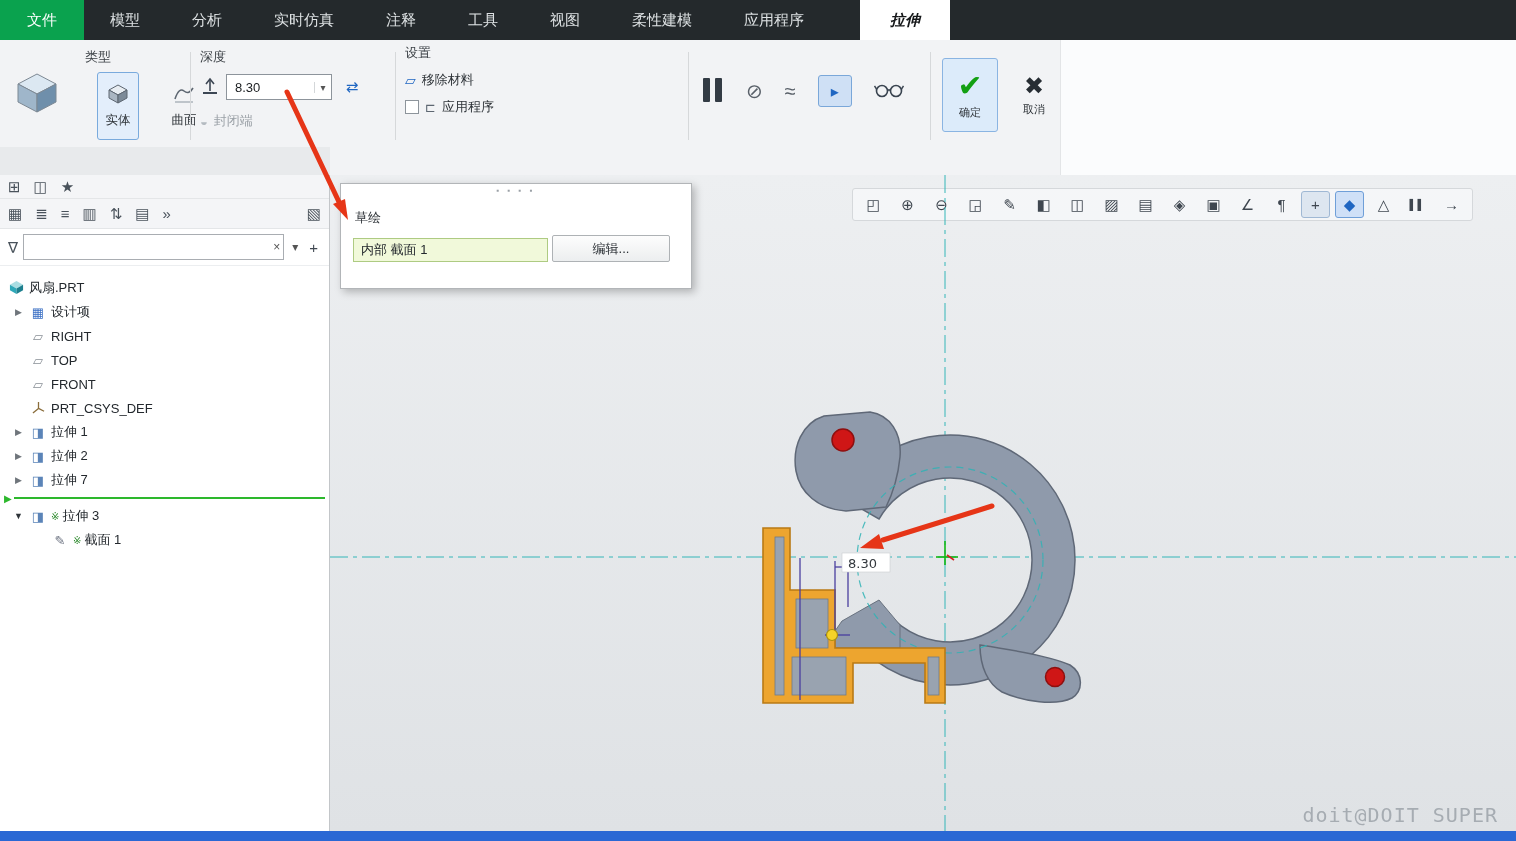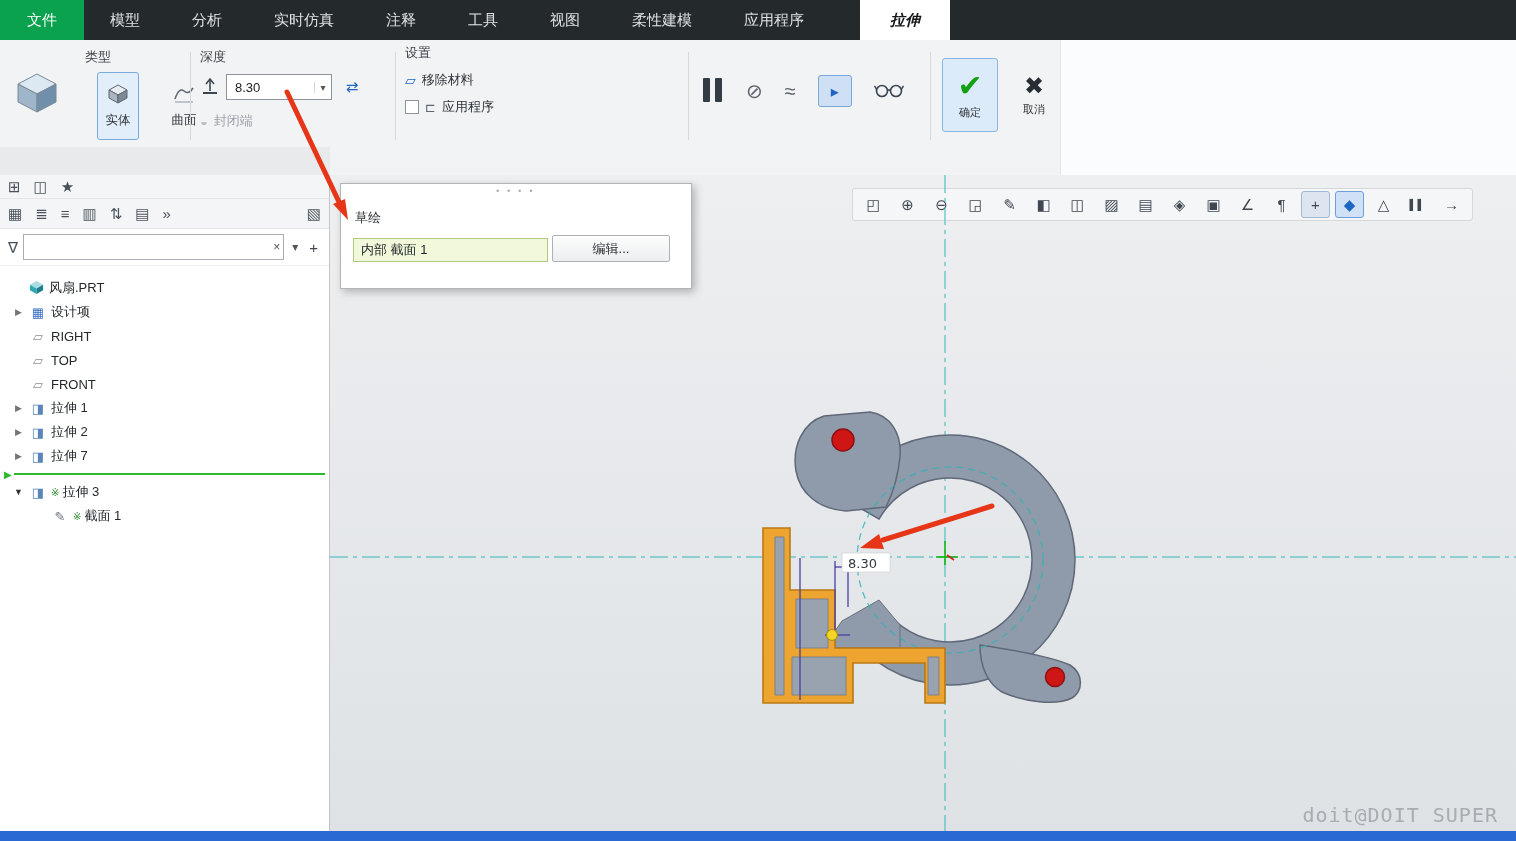--- a/index.html
+++ b/index.html
@@ -244,21 +244,21 @@
     <span class="ptool-ico">∇</span>
     <div id="filter-input-wrap">
       <input id="filter-input" value="" style="">
       <span class="mini-btn">×</span>
     </div>
     <span class="mini-btn">▾</span>
     <span class="mini-btn" style="font-size:15px;color:#3f4750;">+</span>
   </div>
 
   <div id="tree">
-    <div class="trow" style="padding-left:28px;">
+    <div class="trow" style="padding-left:8px;">
       <span class="ticon">
         <svg width="15" height="15" viewBox="0 0 16 16">
             <path d="M8 1 L15 5 L8 9 L1 5 Z" fill="#a9dde2"></path>
             <path d="M1 5 L8 9 L8 15 L1 11 Z" fill="#2fa8b8"></path>
             <path d="M15 5 L8 9 L8 15 L15 11 Z" fill="#1d7f8e"></path>
           </svg>
       </span>
       <span class="tlabel">风扇.PRT</span>
     </div>
     <div class="trow" style="padding-left:12px;">
@@ -273,20 +273,29 @@
     </div>
     <div class="trow" style="padding-left:12px;">
       <span class="tarrow"></span>
       <span class="ticon ico-plane">▱</span>
       <span class="tlabel">TOP</span>
     </div>
     <div class="trow" style="padding-left:12px;">
       <span class="tarrow"></span>
       <span class="ticon ico-plane">▱</span>
       <span class="tlabel">FRONT</span>
+    </div>
+    <div class="trow" style="padding-left:12px;">
+      <span class="tarrow"></span>
+      <span class="ticon">
+        <svg width="13" height="13" viewBox="0 0 14 14">
+            <path d="M7 8 L7 1 M7 8 L1 13 M7 8 L13 11" stroke="#8a6d3b" stroke-width="1.4" fill="none"></path>
+          </svg>
+      </span>
+      <span class="tlabel">PRT_CSYS_DEF</span>
     </div>
     <div class="trow" style="padding-left:12px;">
       <span class="tarrow">▶</span>
       <span class="ticon ico-extrude">◨</span>
       <span class="tlabel">拉伸 1</span>
     </div>
     <div class="trow" style="padding-left:12px;">
       <span class="tarrow">▶</span>
       <span class="ticon ico-extrude">◨</span>
       <span class="tlabel">拉伸 2</span>

